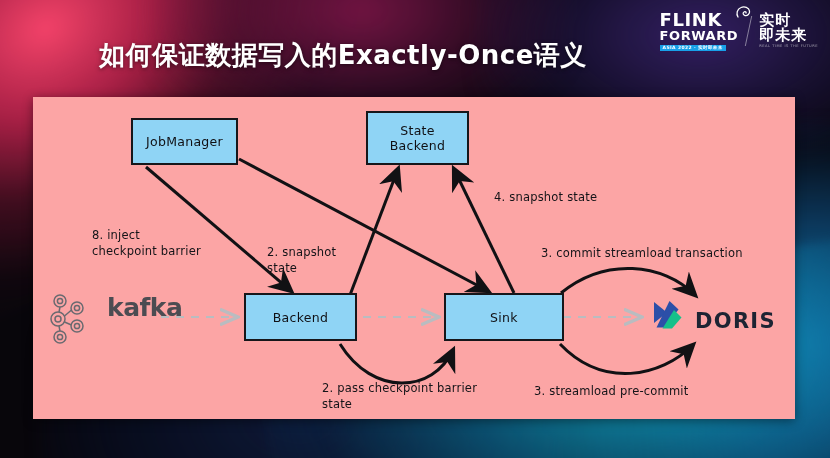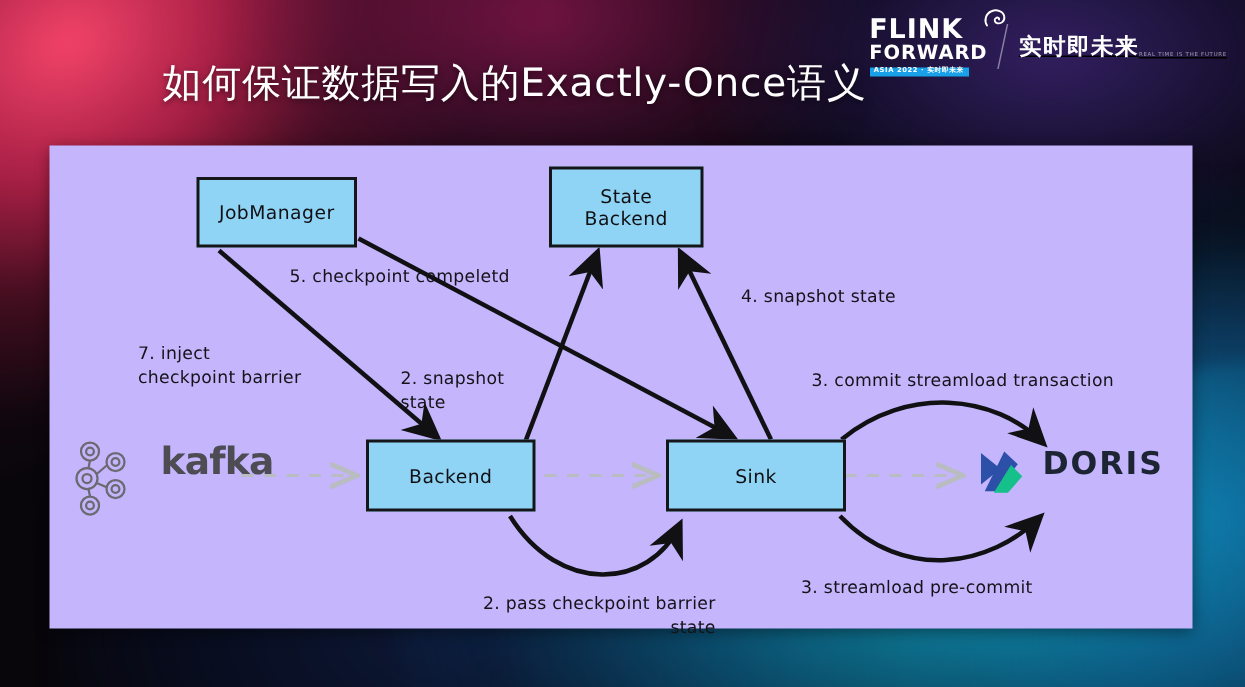--- a/index.html
+++ b/index.html
@@ -103,21 +103,21 @@
   
   #slide-title {
     position: absolute;
     left: 0;
     top: 38px;
     width: 686px;
     text-align: center;
     color: #ffffff;
     font-family: "DejaVu Sans", sans-serif;
     font-size: 26px;
-    font-weight: normal;
+    font-weight: bold;
     letter-spacing: 0.5px;
     text-shadow: 0 1px 4px rgba(0,0,0,0.55);
   }
 
   
   #logo-lockup {
     position: absolute;
     right: 12px;
     top: 8px;
     display: flex;
@@ -159,24 +159,23 @@
   }
   .lockup-divider {
     width: 1px;
     height: 30px;
     background: rgba(255,255,255,0.45);
     transform: skewX(-12deg);
     margin: 0 4px;
   }
   .cn-logo {
     display: flex;
-    flex-direction: row;
-    align-items: flex-end;
+    flex-direction: column;
+    align-items: flex-start;
     line-height: 1.0;
-    text-decoration: underline;
   }
   .cn-line {
     color: #ffffff;
     font-family: "DejaVu Sans", sans-serif;
     font-weight: bold;
     font-size: 15px;
     letter-spacing: 1px;
   }
   .cn-sub {
     margin-top: 2px;
@@ -186,21 +185,21 @@
     white-space: nowrap;
   }
 
   
   #diagram-canvas {
     position: absolute;
     left: 33px;
     top: 97px;
     width: 762px;
     height: 322px;
-    background: #c4b5fd;
+    background: #fca5a5;
     box-shadow: 0 2px 10px rgba(0,0,0,0.45);
   }
   #diagram-svg {
     position: absolute;
     left: 0;
     top: 0;
     width: 762px;
     height: 322px;
   }
 
@@ -232,21 +231,21 @@
     line-height: 1.35;
     white-space: pre-line;
     letter-spacing: 0.2px;
   }
   #label-1 { left: 59px;  top: 131px; }
   #label-2-snapshot { left: 234px; top: 148px; }
   #label-5 { left: 160px; top: 80px; }
   #label-4 { left: 433px; top: 93px; margin-left: 28px; }
   #label-6 { left: 508px; top: 149px; }
   #label-3 { left: 501px; top: 287px; }
-  #label-2-pass { left: 289px; top: 298px; text-align: right; }
+  #label-2-pass { left: 289px; top: 284px; text-align: left; }
 
   
   #kafka-logo {
     position: absolute;
     left: 14px;
     top: 196px;
     display: flex;
     align-items: flex-start;
     gap: 20px;
   }
@@ -257,21 +256,21 @@
     font-size: 25px;
     letter-spacing: -0.5px;
   }
 
   
   #doris-logo {
     position: absolute;
     left: 617px;
     top: 200px;
     display: flex;
-    align-items: flex-start;
+    align-items: flex-end;
     gap: 9px;
   }
   #doris-wordmark {
     color: #1d2433;
     font-family: "DejaVu Sans", sans-serif;
     font-weight: bold;
     font-size: 21px;
     letter-spacing: 1.3px;
   }
 </style>
@@ -338,25 +337,24 @@
 
       <path d="M528,196 C572,160 630,166 662,198" fill="none" stroke="#111114" stroke-width="3" marker-end="url(#ah)"></path>
     </svg>
 
     <div class="node-box" id="node-jobmanager">JobManager</div>
     <div class="node-box" id="node-statebackend" style="white-space: pre-line;">State
 Backend</div>
     <div class="node-box" id="node-source">Backend</div>
     <div class="node-box" id="node-sink">Sink</div>
 
-    <div class="flow-label" id="label-1">7. inject
+    <div class="flow-label" id="label-1">8. inject
 checkpoint barrier</div>
     <div class="flow-label" id="label-2-snapshot">2. snapshot
     state</div>
-    <div class="flow-label" id="label-5">5. checkpoint compeletd</div>
     <div class="flow-label" id="label-4">4. snapshot state</div>
     <div class="flow-label" id="label-6">3. commit streamload transaction</div>
     <div class="flow-label" id="label-3">3. streamload pre-commit</div>
     <div class="flow-label" id="label-2-pass">2. pass checkpoint barrier
 state</div>
 
     <div id="kafka-logo">
       <svg width="40" height="52" viewBox="0 0 40 52">
         <g fill="none" stroke="#6a6a70" stroke-width="1.5">
           <circle cx="13" cy="8" r="6"></circle>

